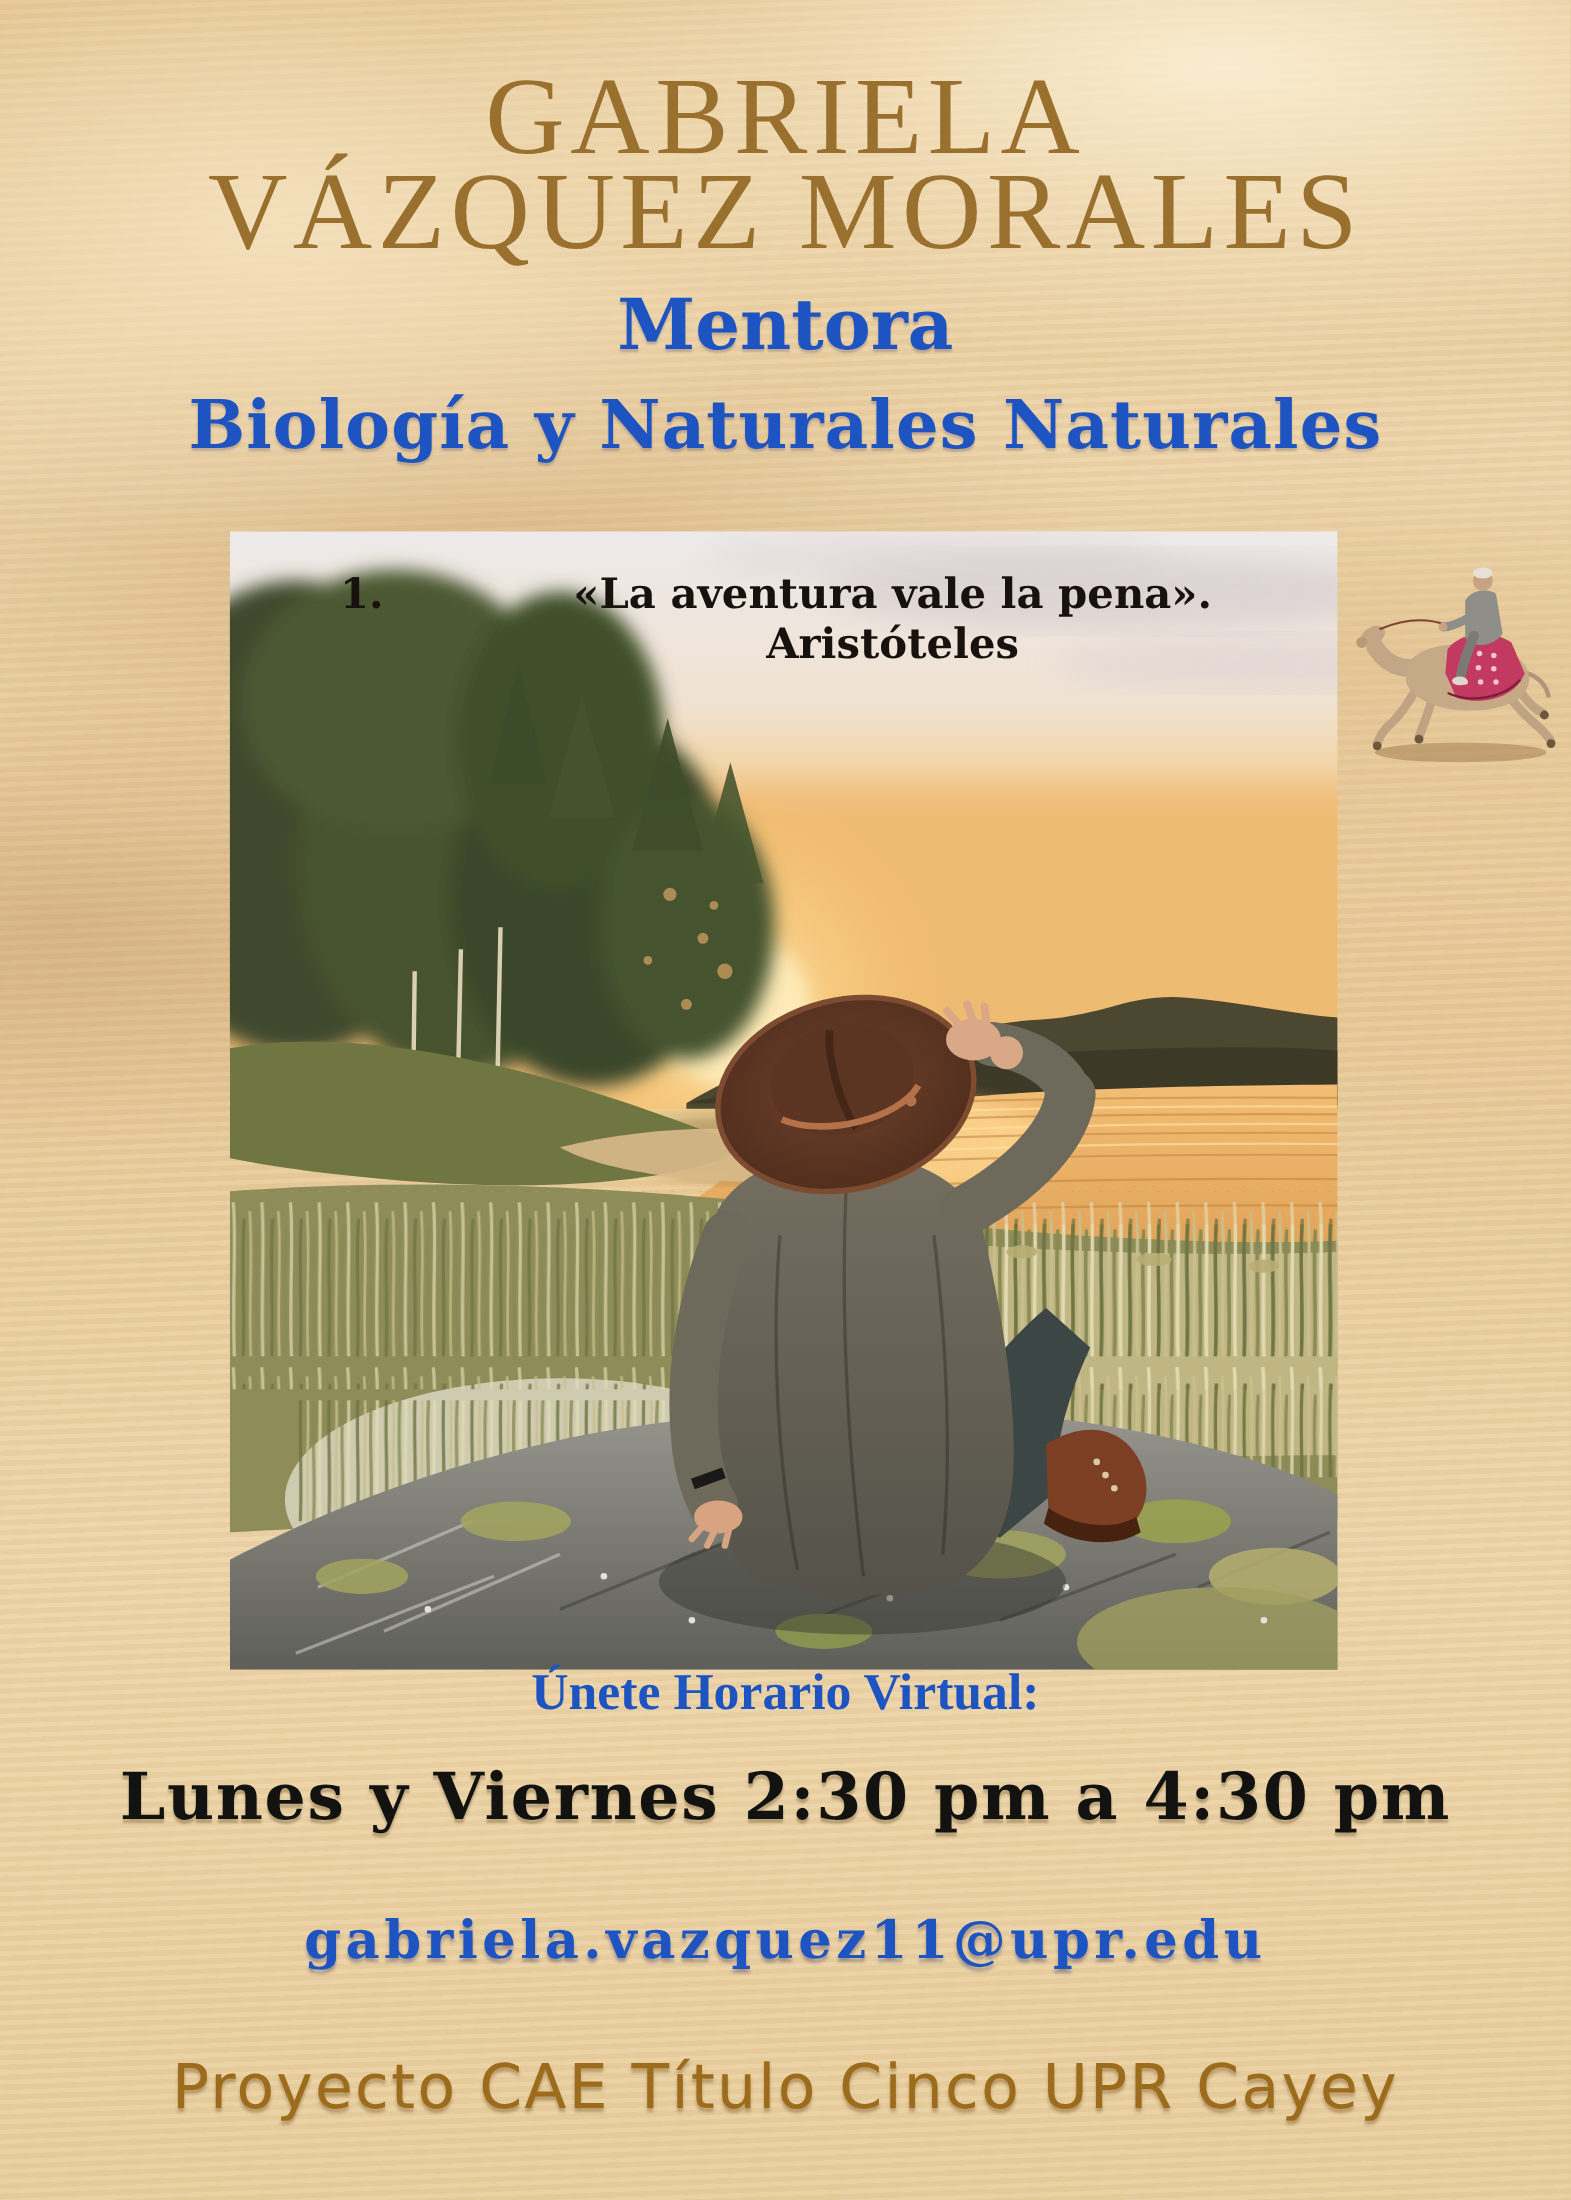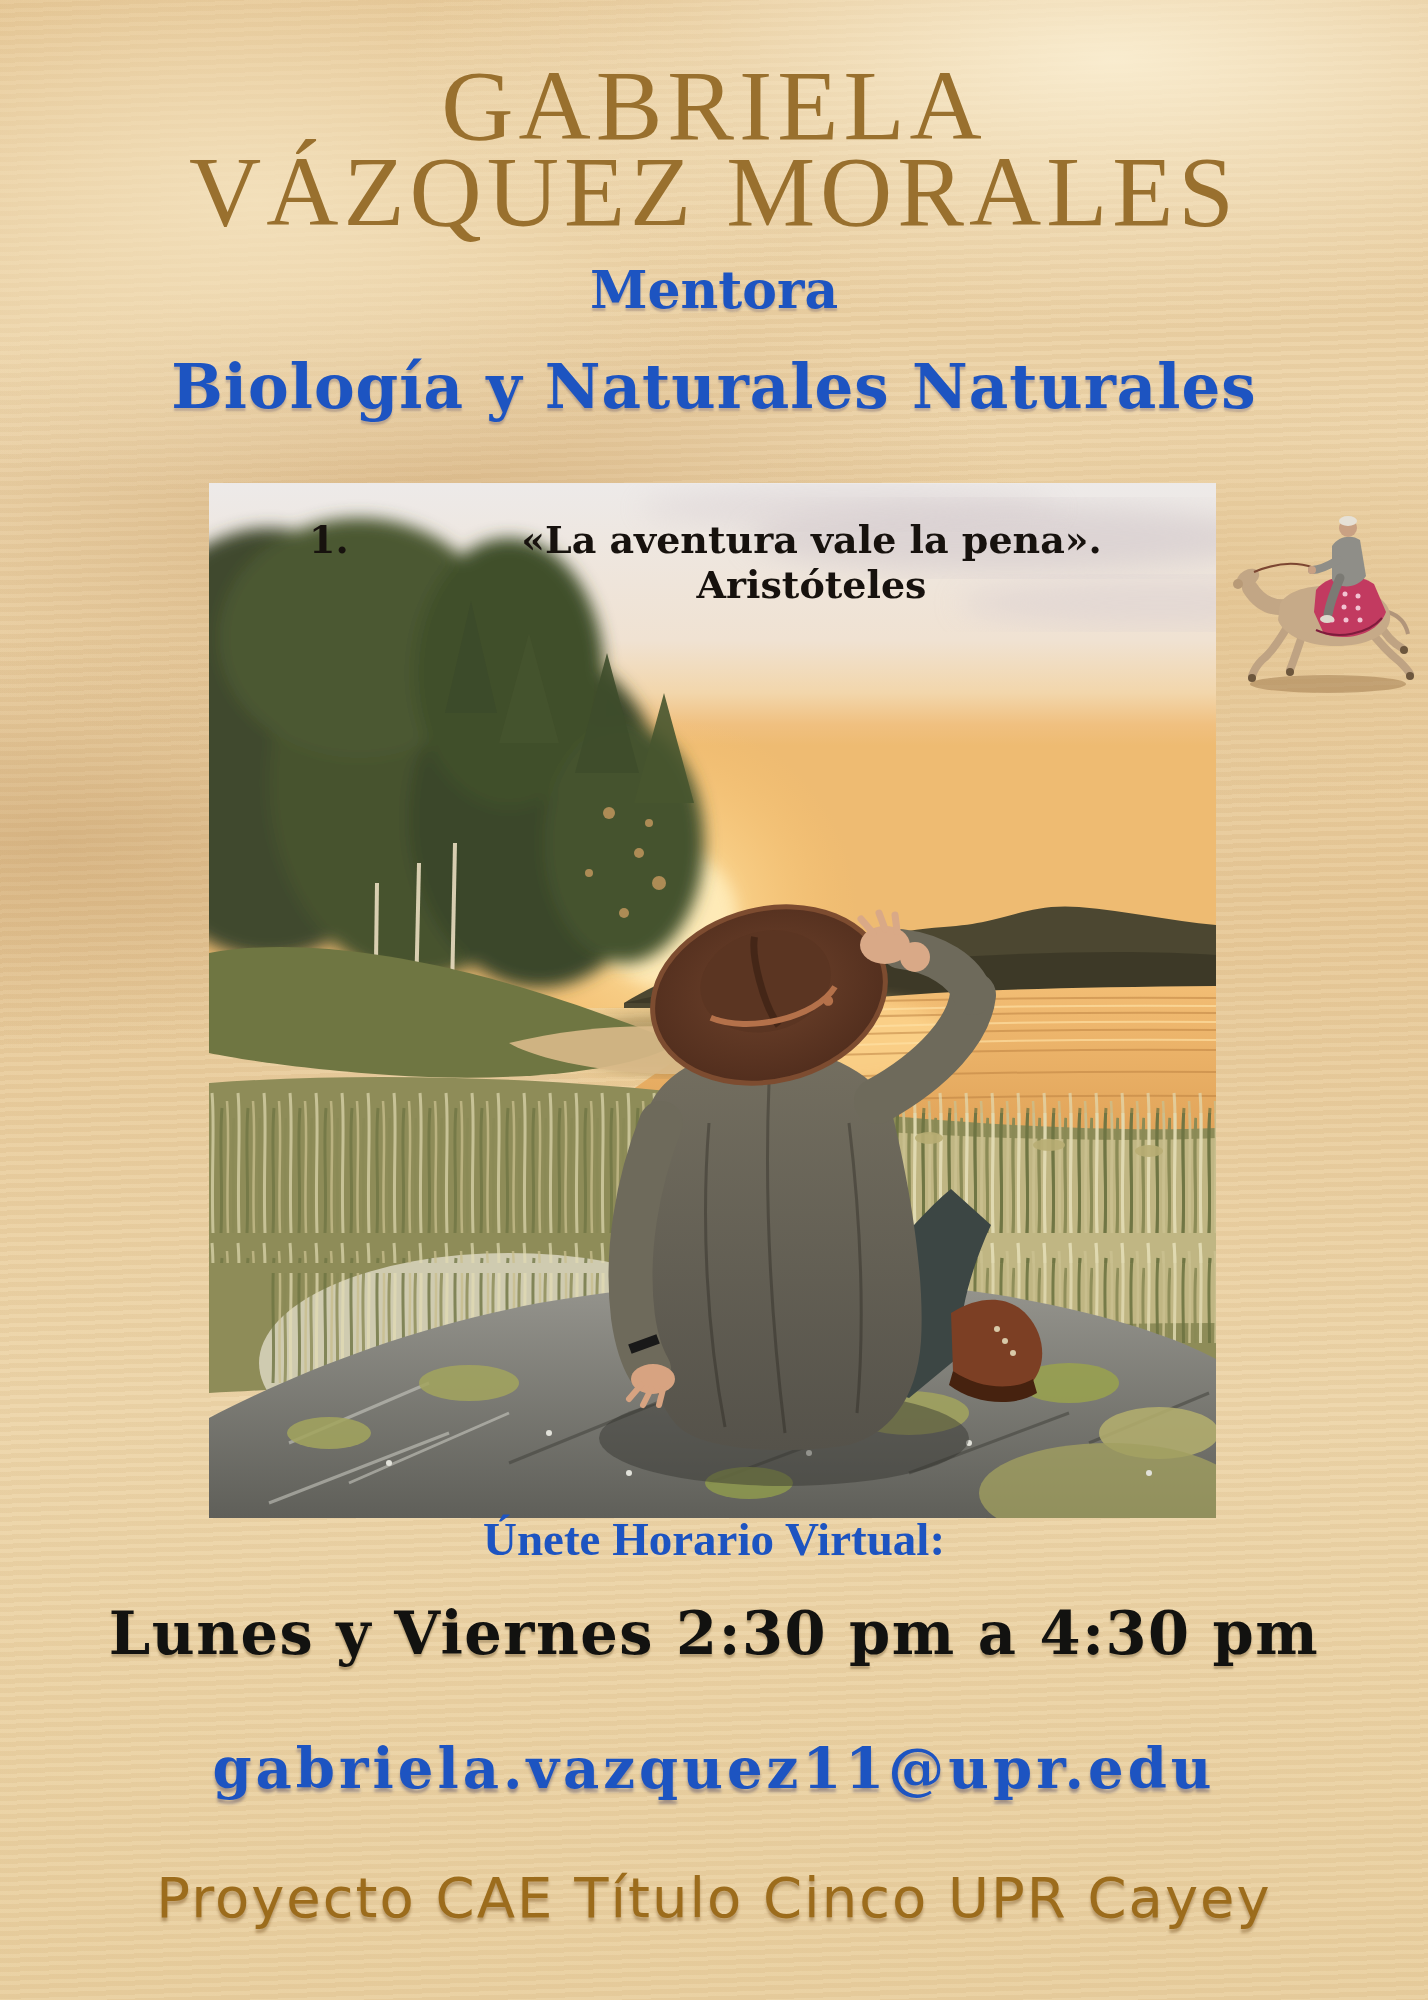--- a/index.html
+++ b/index.html
@@ -13,30 +13,30 @@
       radial-gradient(700px 300px at 4% 42%, rgba(186,143,92,.35), rgba(186,143,92,0) 70%),
       radial-gradient(900px 300px at 85% 30%, rgba(222,188,135,.5), rgba(222,188,135,0) 70%),
       repeating-linear-gradient(178deg, rgba(255,250,235,.06) 0 4px, rgba(150,110,60,.05) 4px 9px),
       linear-gradient(180deg,#e3c28e 0%,#eed6ac 22%,#e7c897 45%,#edd5a9 70%,#e9cf9f 100%);
   }
   .abs{position:absolute;left:0;width:100%;text-align:center;line-height:1;}
   .didone{font-family:"Liberation Serif",serif;}
   .slab{font-family:"DejaVu Serif",serif;font-weight:bold;}
   .title1{top:56px;font-size:100px;letter-spacing:5px;color:#99702e;font-weight:normal;}
   .title2{top:142px;font-size:100px;letter-spacing:5px;color:#99702e;font-weight:normal;}
-  .role{top:264px;font-size:52px;color:#1d54c1;text-shadow:0 3px 2px rgba(60,50,90,.25);}
+  .role{top:264px;font-size:64px;color:#1d54c1;text-shadow:0 3px 2px rgba(60,50,90,.25);}
   .subject{top:356px;font-size:61px;letter-spacing:1px;color:#1d54c1;text-shadow:0 3px 2px rgba(60,50,90,.25);}
   .photo{position:absolute;left:209px;top:483px;width:1007px;height:1035px;}
   .photo svg{display:block;width:100%;height:100%;}
   .quote-number{position:absolute;left:100px;top:34px;font-size:38px;color:#17120e;}
   .quote-text{position:absolute;left:215px;top:34px;width:775px;text-align:center;font-size:38px;color:#17120e;}
   .camel{position:absolute;left:1228px;top:512px;width:200px;height:185px;}
   .heading{top:1516px;font-size:47px;font-weight:bold;color:#1d54c1;}
   .schedule{top:1604px;font-size:59px;letter-spacing:1.5px;color:#121210;text-shadow:0 3px 2px rgba(90,65,30,.35);}
-  .email{top:1740px;font-size:56px;letter-spacing:4px;color:#1d54c1;text-shadow:0 4px 3px rgba(34,34,90,.35);}
+  .email{top:1740px;font-size:48px;letter-spacing:4px;color:#1d54c1;text-shadow:0 4px 3px rgba(34,34,90,.35);}
   .footer{top:1870px;font-family:"DejaVu Sans",sans-serif;font-weight:normal;font-size:56px;letter-spacing:2px;color:#9c6c1c;text-shadow:0 4px 3px rgba(110,70,20,.4);}
 </style>
 </head>
 <body>
 
 <div class="poster">
 
   <div class="abs didone title1">GABRIELA</div>
   <div class="abs didone title2">VÁZQUEZ MORALES</div>
   <div class="abs slab role">Mentora</div>

